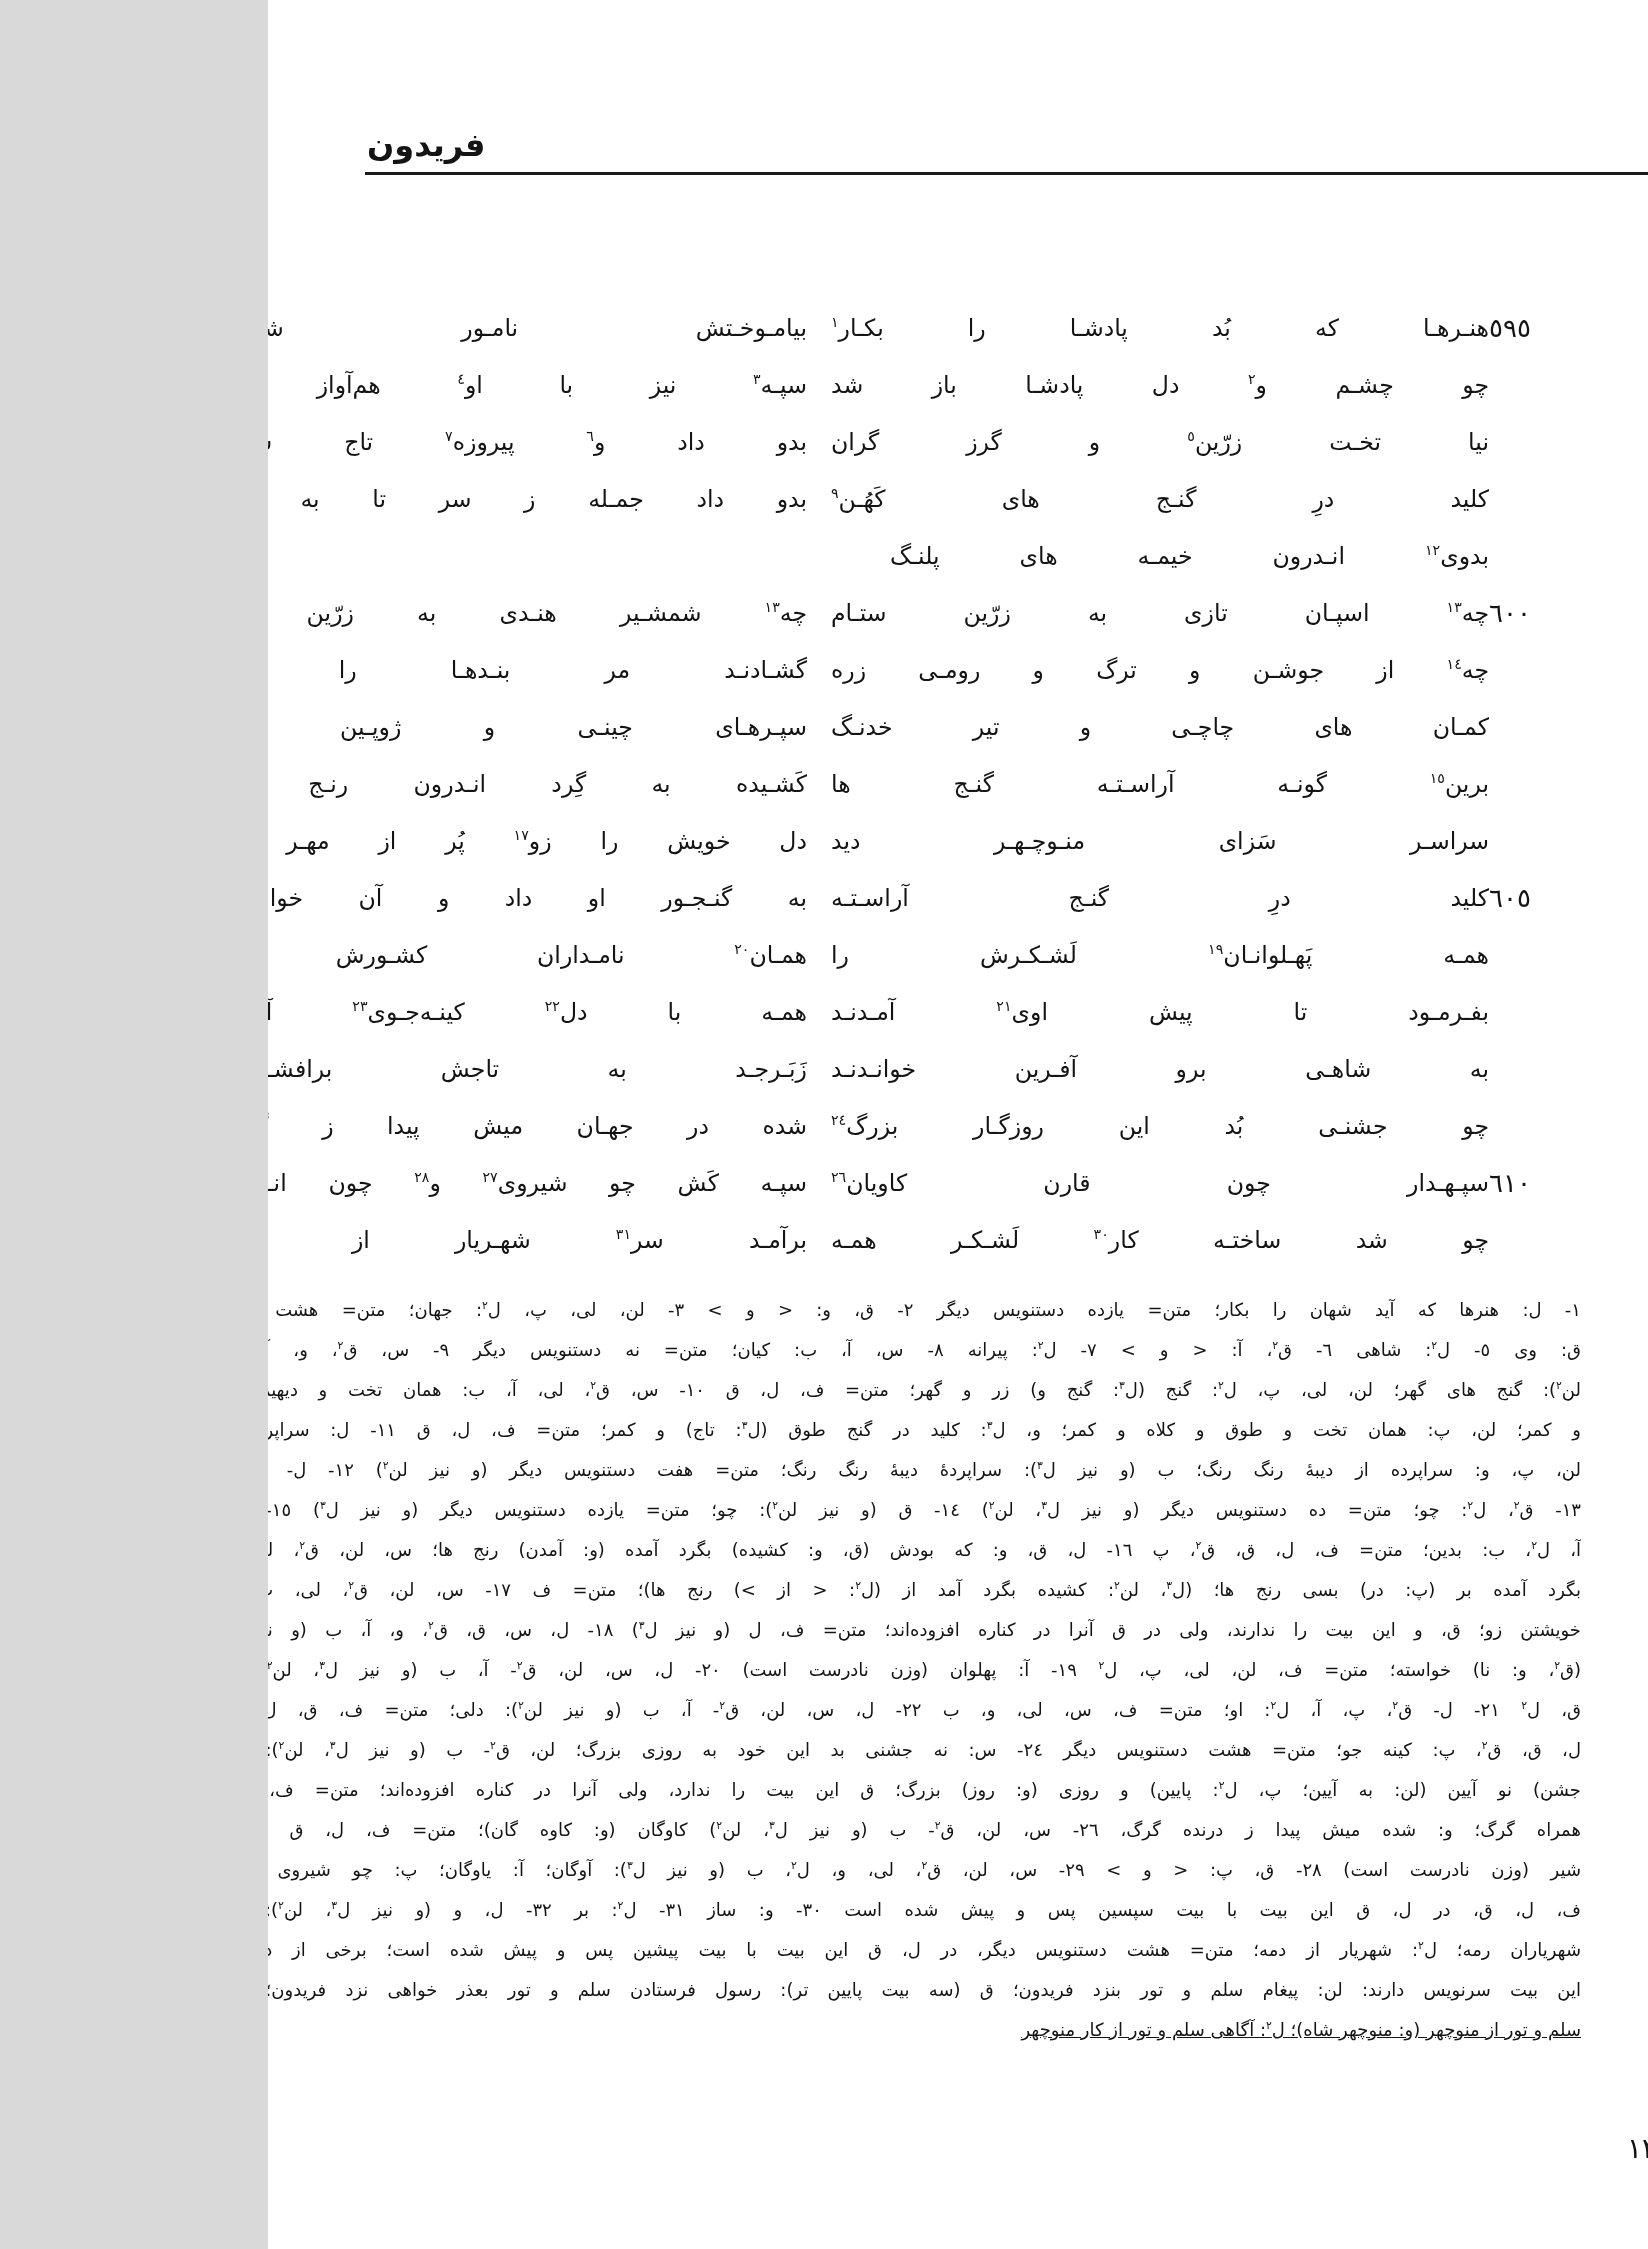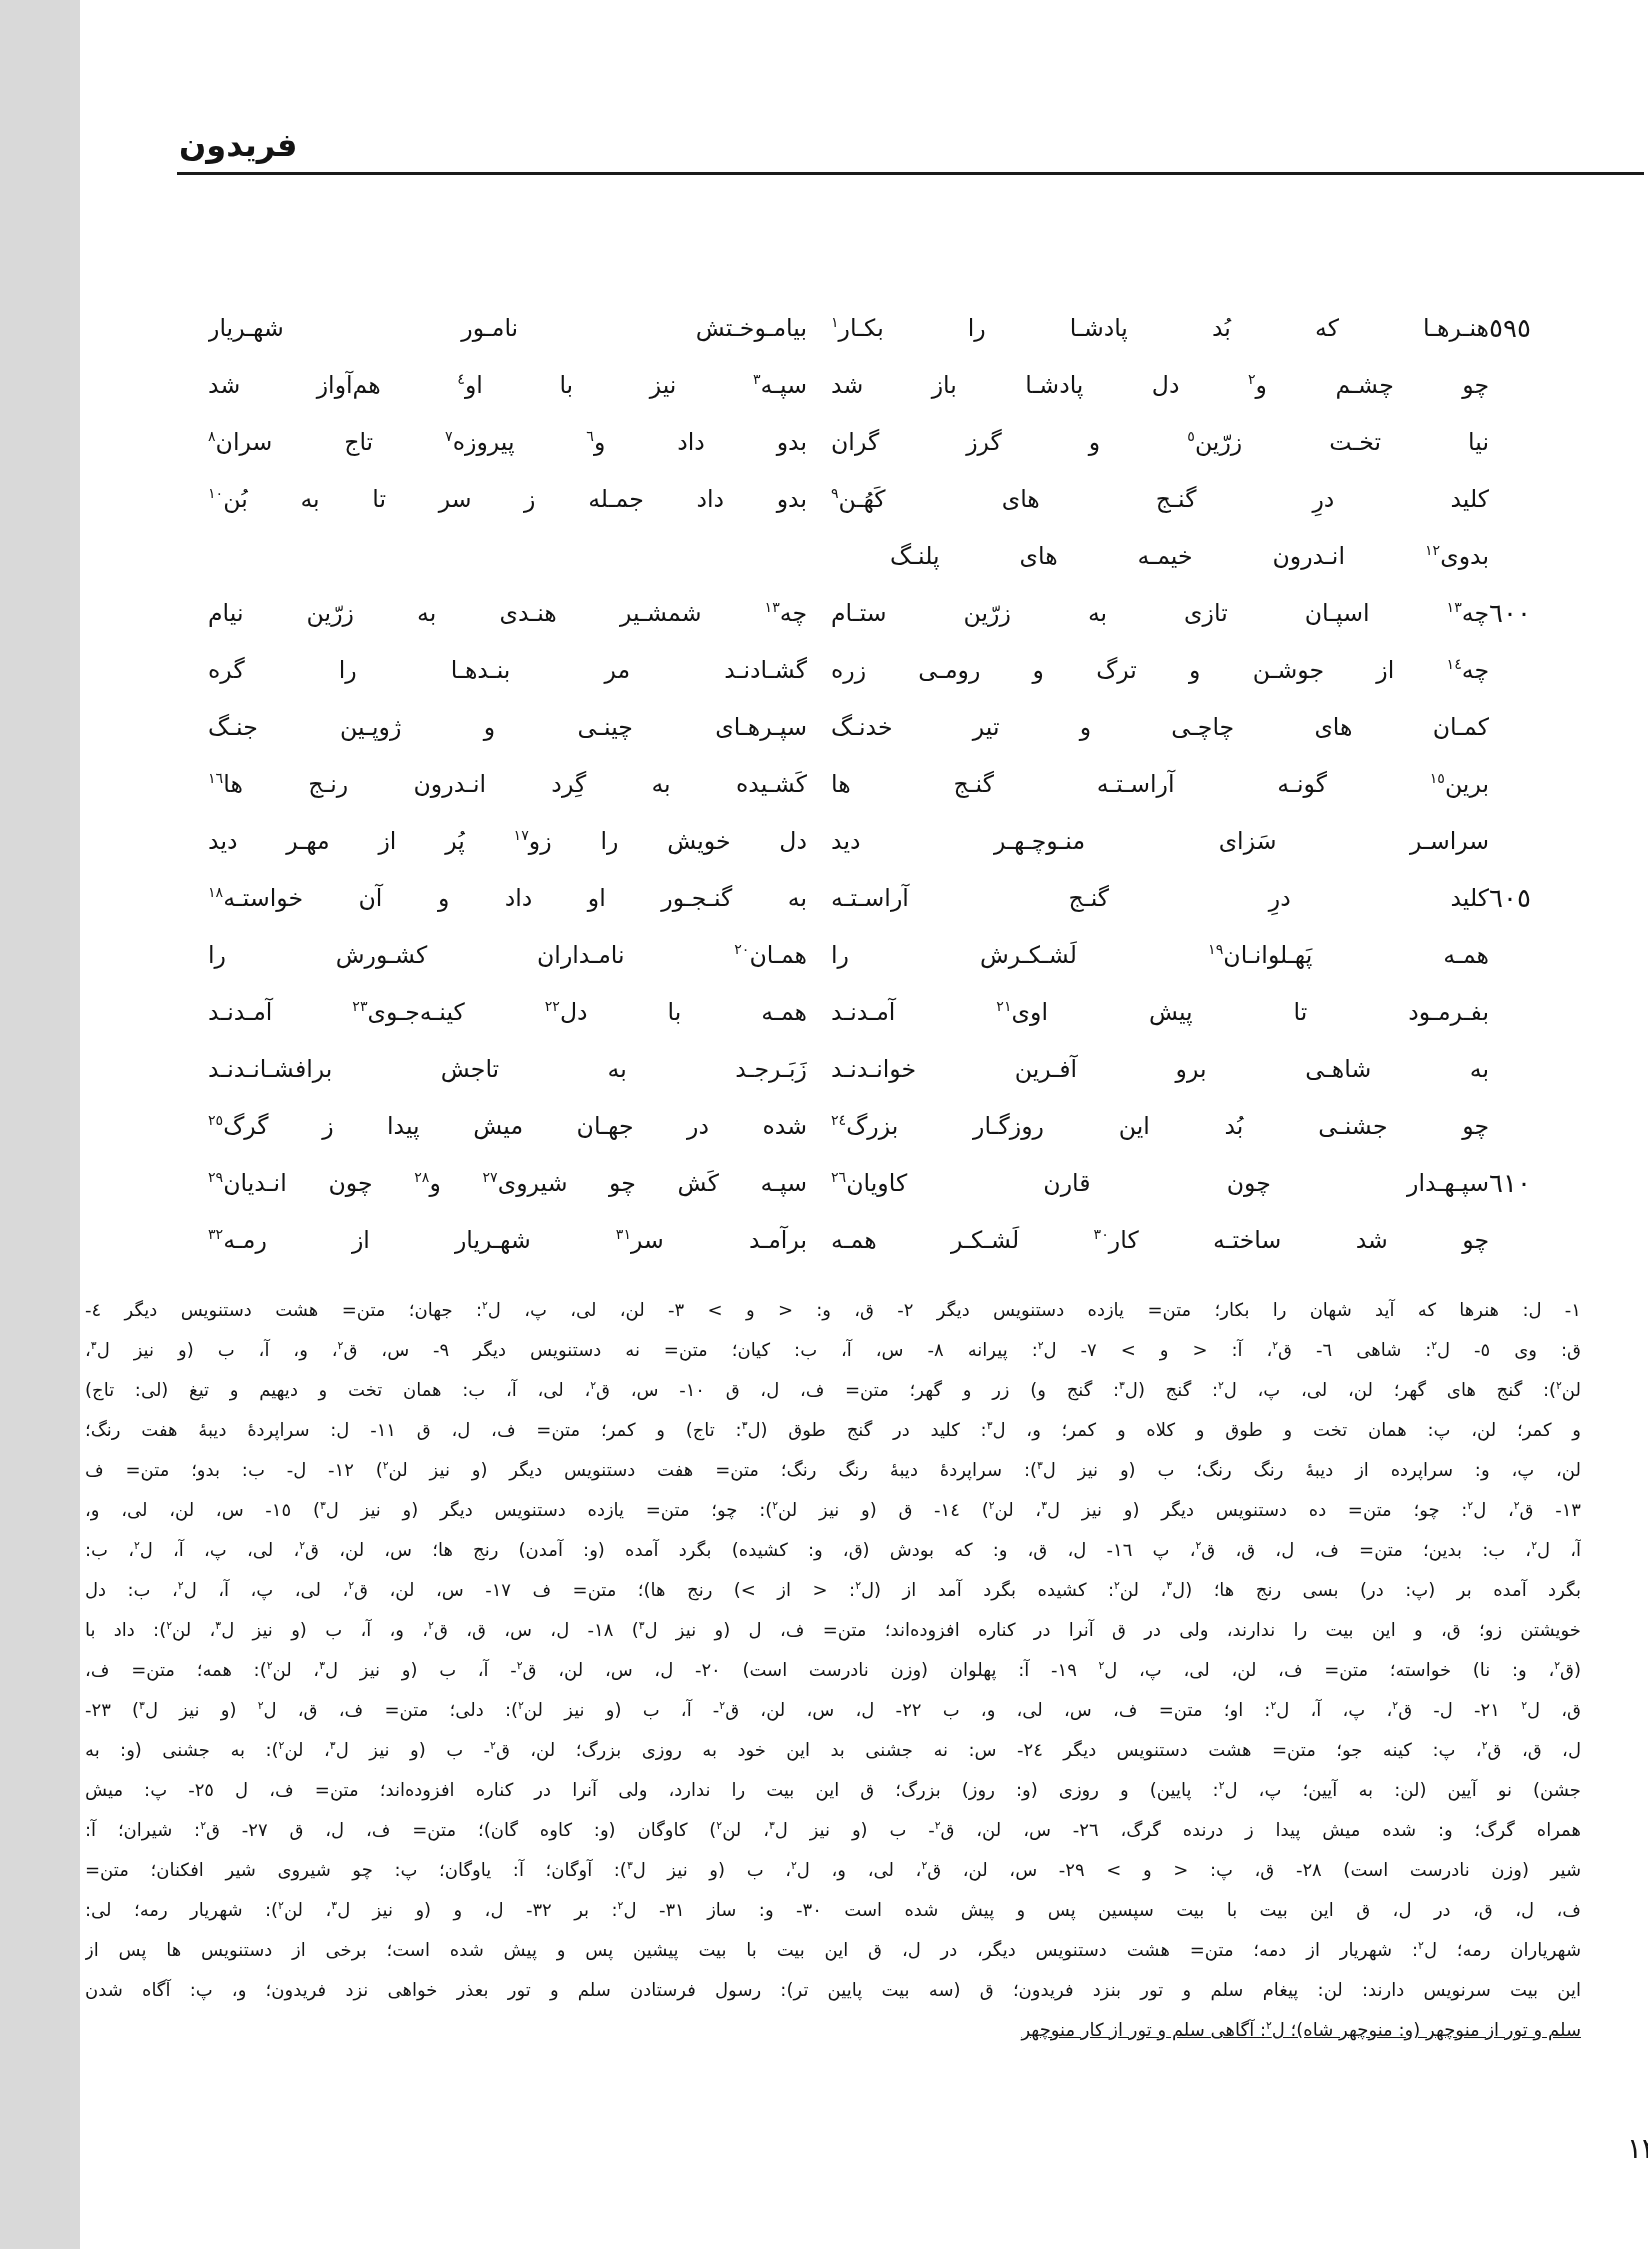--- a/index.html
+++ b/index.html
@@ -1,18 +1,18 @@
 <!DOCTYPE html>
 <html lang="fa" dir="rtl" style="font-size:11px"><head>
 <meta charset="utf-8">
 <style>
   html,body{margin:0;padding:0;background:#d9d9d9;}
   .page{
     position:relative;
-    width:1568px;height:2250px;
+    width:1380px;height:2250px;
     background:#ffffff;
     direction:rtl;
     font-family:"DejaVu Sans",sans-serif;
     color:#141414;
     overflow:hidden;
   }
   .running-head{
     position:absolute;top:126px;left:99px;
     font-size:32px;font-weight:bold;
   }

